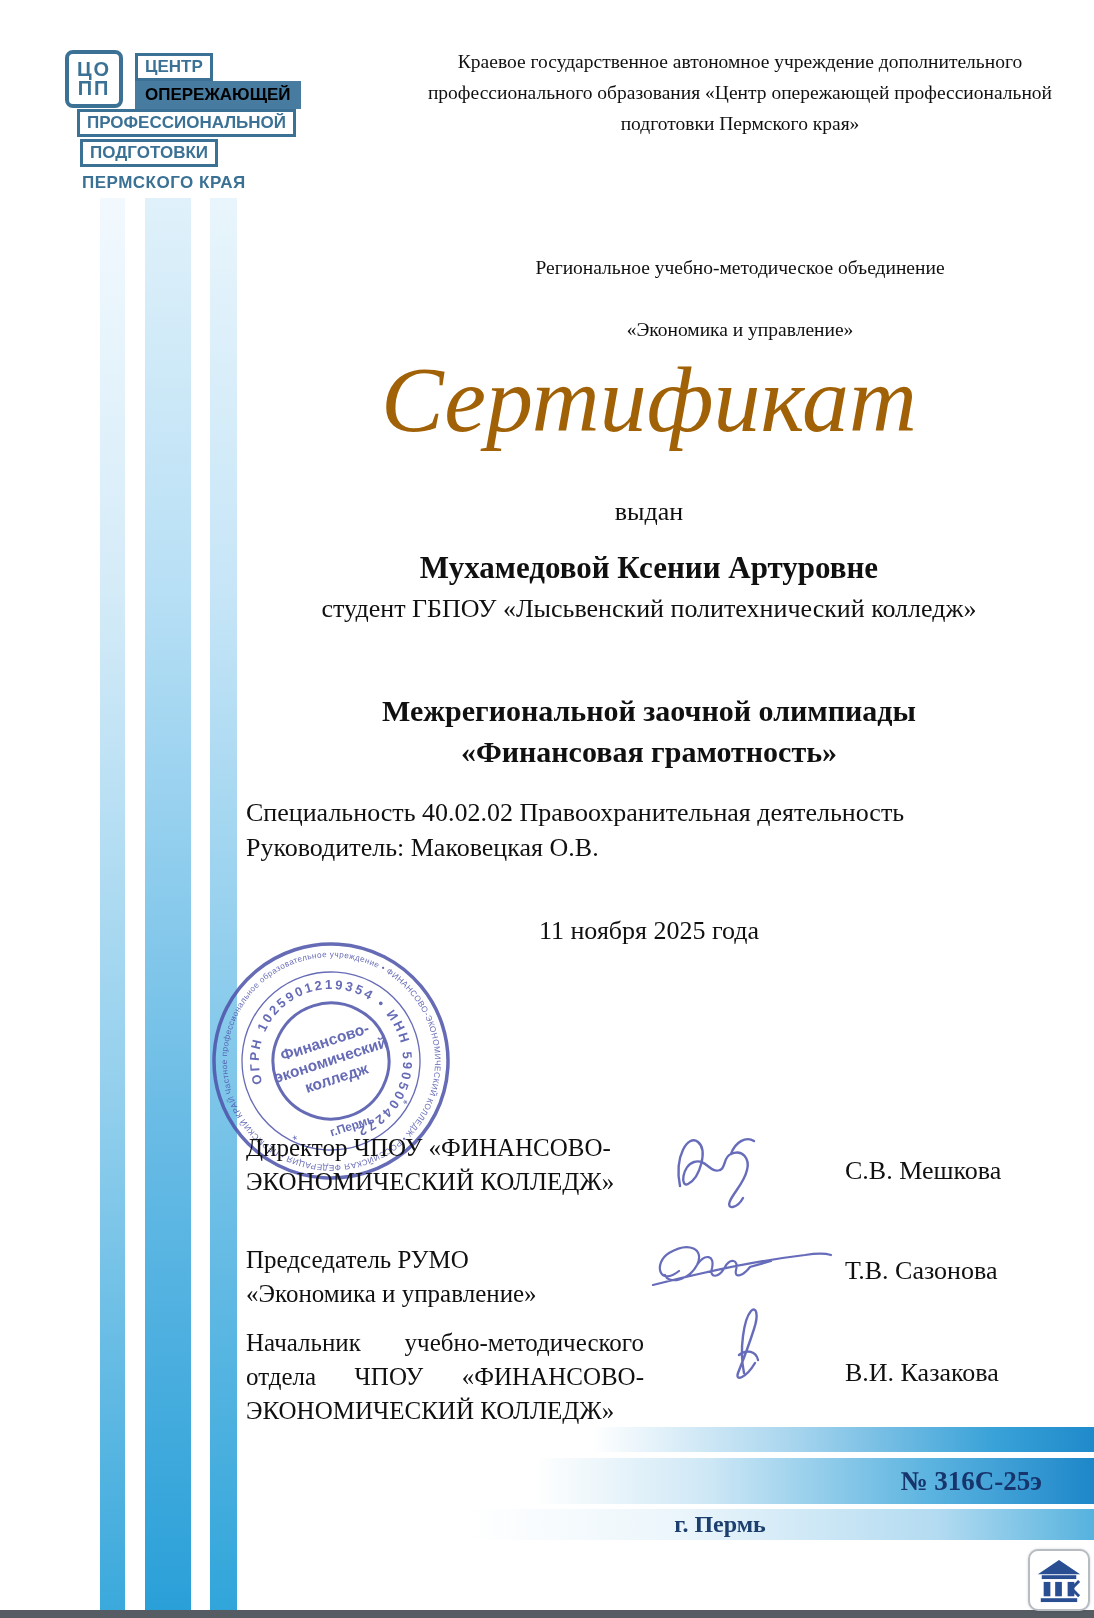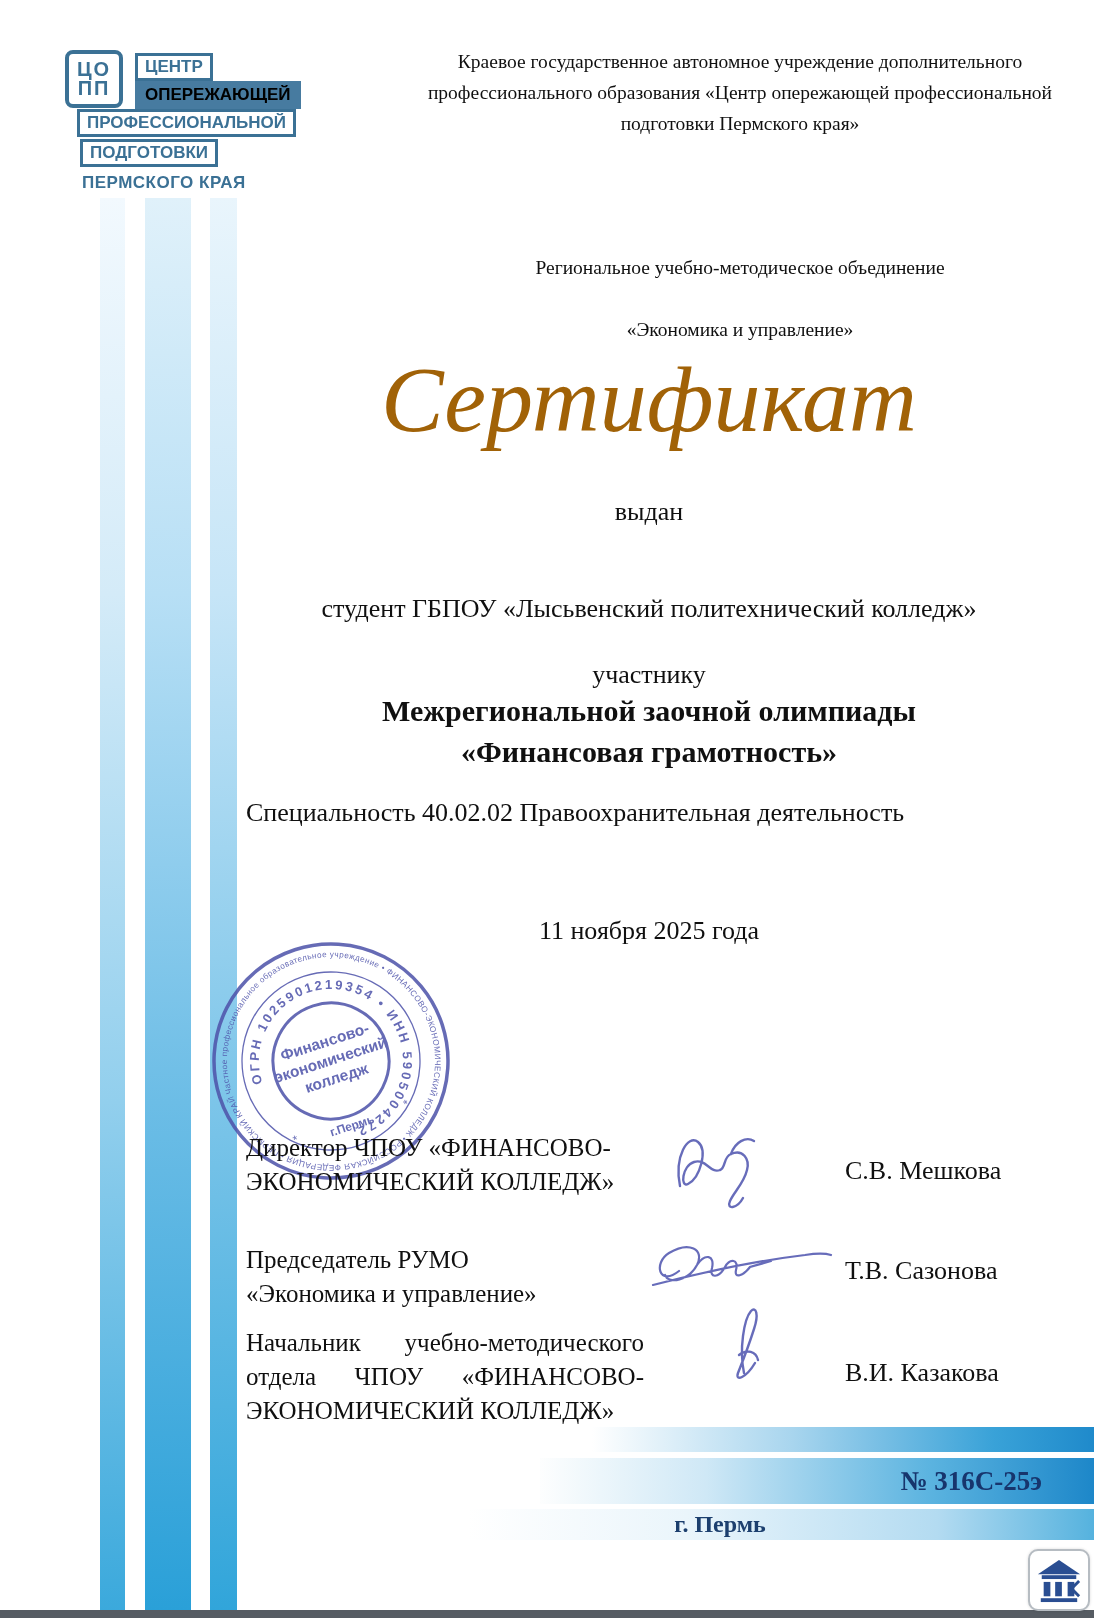--- a/index.html
+++ b/index.html
@@ -97,25 +97,26 @@
   <div class="org org1">Краевое государственное автономное учреждение дополнительного
 профессионального образования «Центр опережающей профессиональной
 подготовки Пермского края»</div>
   <div class="org org3">
     <div>Региональное учебно-методическое объединение</div>
     <div>«Экономика и управление»</div>
   </div>
 
   <div class="cline doc-title">Сертификат</div>
   <div class="cline vydan">выдан</div>
+  <div class="cline r-name">Мухамедовой Ксении Артуровне</div>
   <div class="cline r-affil">студент ГБПОУ «Лысьвенский политехнический колледж»</div>
-  <div class="cline role">участнику</div>
   <div class="cline event1">Межрегиональной заочной олимпиады</div>
   <div class="cline event2">«Финансовая грамотность»</div>
   <div class="lline spec">Специальность 40.02.02 Правоохранительная деятельность</div>
+  <div class="lline superv">Руководитель: Маковецкая О.В.</div>
   <div class="cline date">11 ноября 2025 года</div>
 
   <div class="stamp-box">
     <svg viewBox="0 0 256 256" width="256" height="256">
       <g transform="rotate(-18 128 128)" opacity="0.86" fill="#4e53aa" font-family="Liberation Sans, sans-serif">
         <circle cx="128" cy="128" r="117" fill="none" stroke="#4e53aa" stroke-width="3.5"></circle>
         <circle cx="128" cy="128" r="89" fill="none" stroke="#4e53aa" stroke-width="1.3"></circle>
         <circle cx="128" cy="128" r="58" fill="none" stroke="#4e53aa" stroke-width="3"></circle>
         <defs>
           <path id="stampOuterPath" d="M 24 128 A 104 104 0 1 1 232 128 A 104 104 0 1 1 24 128"></path>

